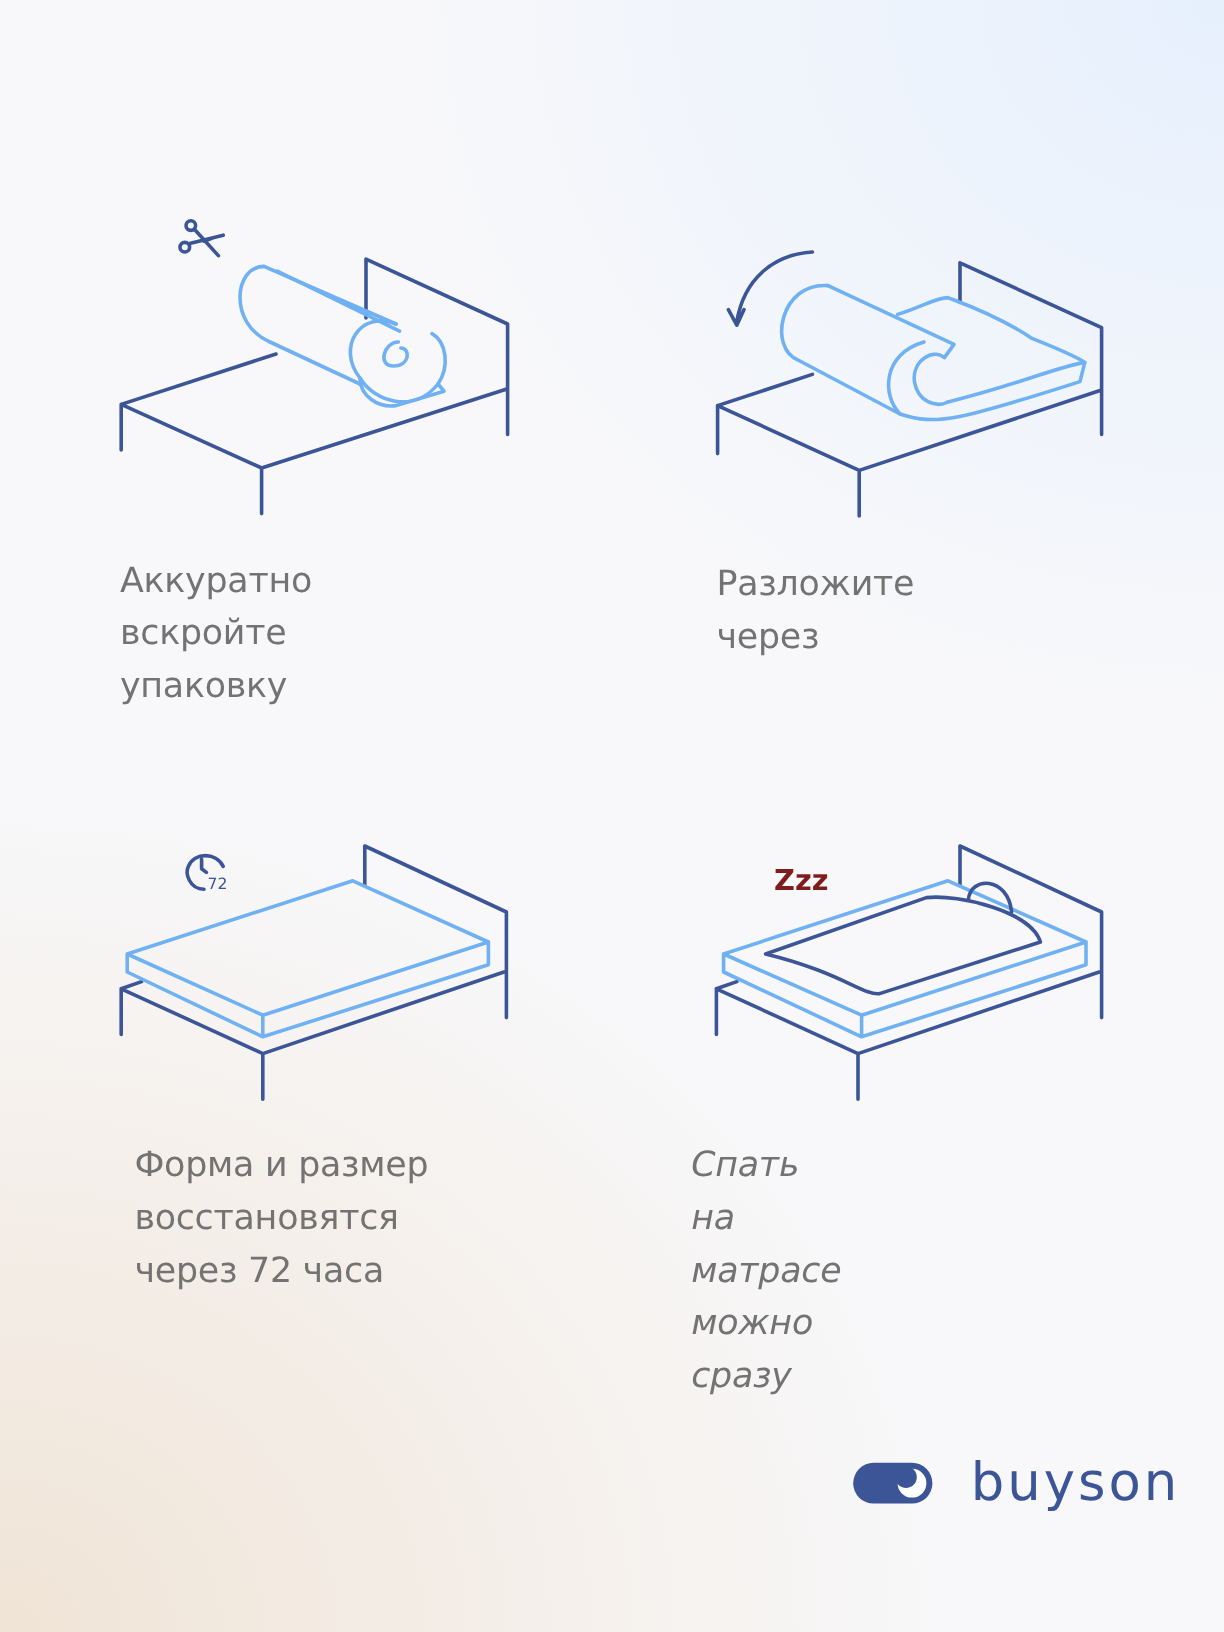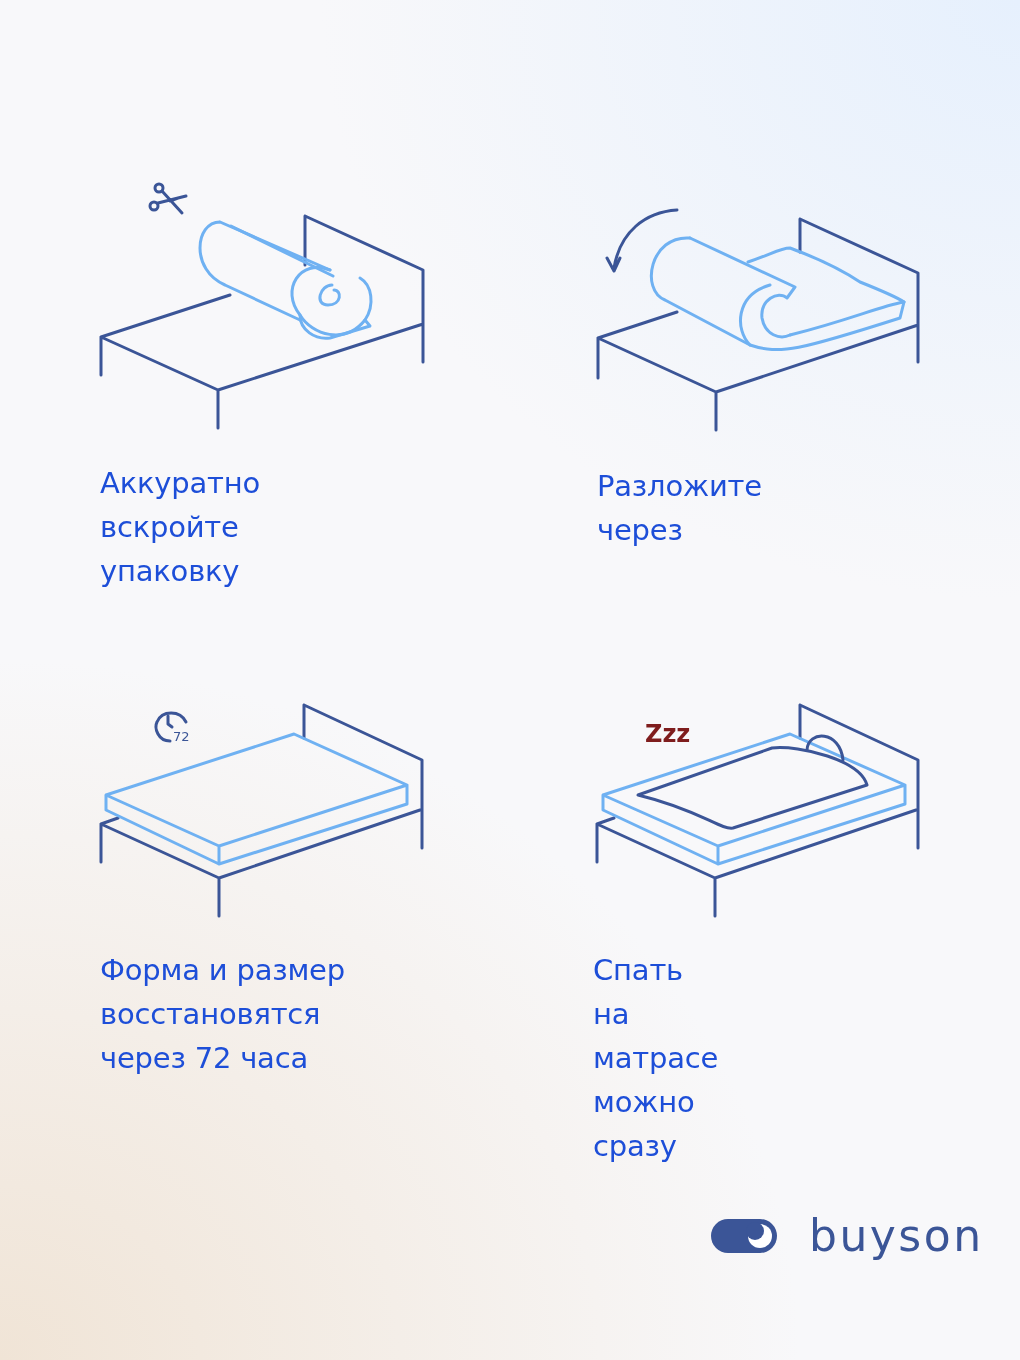--- a/index.html
+++ b/index.html
@@ -7,21 +7,21 @@
     width: 1020px; height: 1360px; position: relative; overflow: hidden;
     font-family: "DejaVu Sans", "Liberation Sans", sans-serif;
     background:
       radial-gradient(ellipse 700px 600px at 1020px 0px, #e6f0fd 0%, rgba(230,240,253,0) 100%),
       radial-gradient(ellipse 800px 700px at 0px 1360px, #f0e4d6 0%, rgba(240,228,214,0) 100%),
       #f8f8fa;
   }
   .card { position: absolute; width: 360px; }
   .card svg { position: absolute; left: 0; top: 0; overflow: visible; }
   .caption {
-    position: absolute; color: #1d4ed8; font-size: 29px; line-height: 44px;
+    position: absolute; color: #737373; font-size: 29px; line-height: 44px;
     letter-spacing: -0.2px; white-space: pre-line;
   }
   .dark { stroke: #3b5597; stroke-width: 3; fill: none; stroke-linejoin: round; stroke-linecap: round; }
   .light { stroke: #6fb1f2; stroke-width: 3; fill: none; stroke-linejoin: round; stroke-linecap: round; }
   .logo { position: absolute; left: 711px; top: 1210px; display: flex; align-items: center; }
   .logo-pill { width: 66px; height: 34px; border-radius: 17px; background: #3b5597; position: relative; }
   .logo-text { margin-left: 32px; color: #3b5597; font-size: 44px; letter-spacing: 2.5px; }
   .zzz { position: absolute; left: 645px; top: 720px; color: #7f1d1d; font-weight: bold; font-size: 24px; }
 </style>
 </head>
@@ -63,34 +63,34 @@
 <div class="card" style="left:0;top:0;">
   <svg width="1" height="1">
     <g>
       <path class="dark" stroke-width="2.2" d="M170 741 C158 741 154 728 157 722 C162 710 180 710 186 722"></path>
       <path class="dark" stroke-width="2.2" d="M168 716 L168 724 L172 727"></path>
       <text x="173" y="741" font-size="13" fill="#3b5597" font-family="DejaVu Sans, sans-serif">72</text>
     </g>
     <path class="dark" d="M304 705 L304 738 M304 705 L422 760 L422 848 M101 862 L101 824 L219 878 L219 916 M101 824 L118 818 M219 878 L420 810"></path>
     <path class="light" d="M106 795 L294 734 L407 785 L219 846 Z M106 795 L106 810 L219 864 L407 804 L407 785 M219 846 L219 864"></path>
   </svg>
-  <div class="caption" style="left:100px;top:948px;">Форма и размер
+  <div class="caption" style="left:112px;top:948px;">Форма и размер
 восстановятся
 через 72 часа</div>
 </div>
 
 <div class="card" style="left:0;top:0;">
   <svg width="1" height="1">
     <path class="dark" d="M800 705 L800 738 M800 705 L918 760 L918 848 M597 862 L597 824 L715 878 L715 916 M597 824 L614 818 M715 878 L916 810"></path>
     <path class="light" d="M603 795 L790 734 L905 785 L718 846 Z M603 795 L603 810 L718 864 L905 804 L905 785 M718 846 L718 864"></path>
     <path class="dark" d="M807 750 C808 730 840 730 843 760"></path>
     <path class="dark" d="M638 795 L772 748 C800 745 860 760 867 785 L733 828 C720 830 700 810 638 795 Z"></path>
   </svg>
   <div class="zzz">Zzz</div>
-  <div class="caption" style="left:593px;top:948px;">Спать на матрасе
+  <div class="caption" style="left:576px;top:948px;font-style:italic;">Спать на матрасе
 можно сразу</div>
 </div>
 
 <div class="logo">
   <div class="logo-pill">
     <svg width="66" height="34" style="position:absolute;left:0;top:0">
       <circle cx="49" cy="17" r="12" fill="#ffffff"></circle>
       <circle cx="44" cy="12" r="9" fill="#3b5597"></circle>
     </svg>
   </div>

